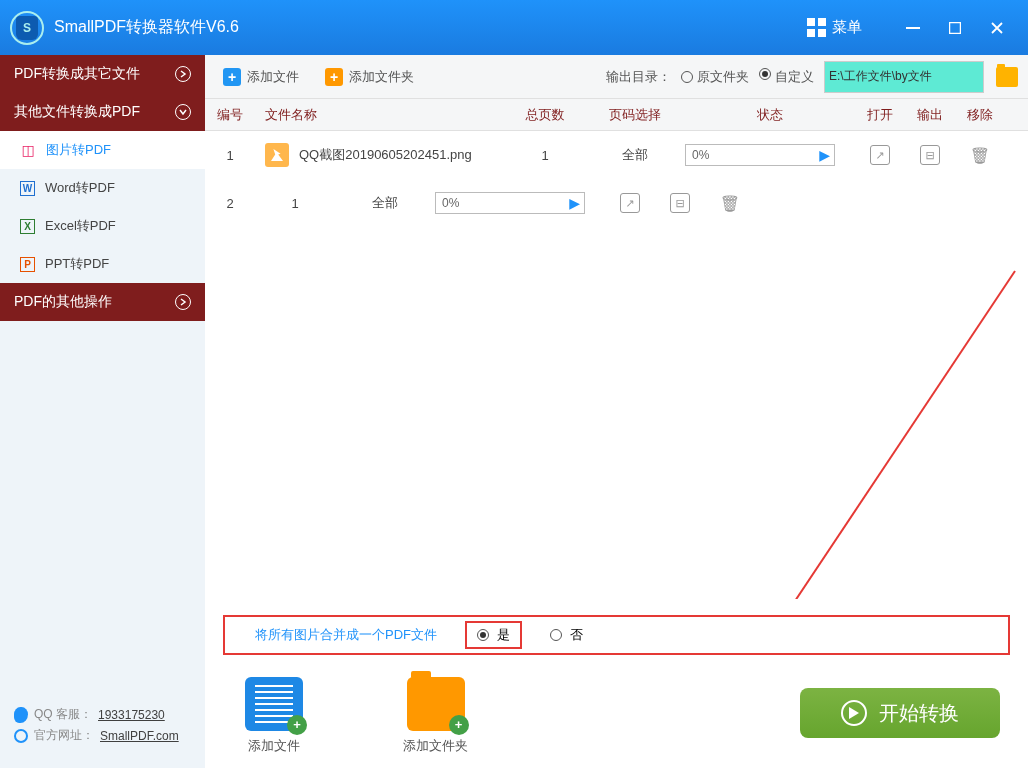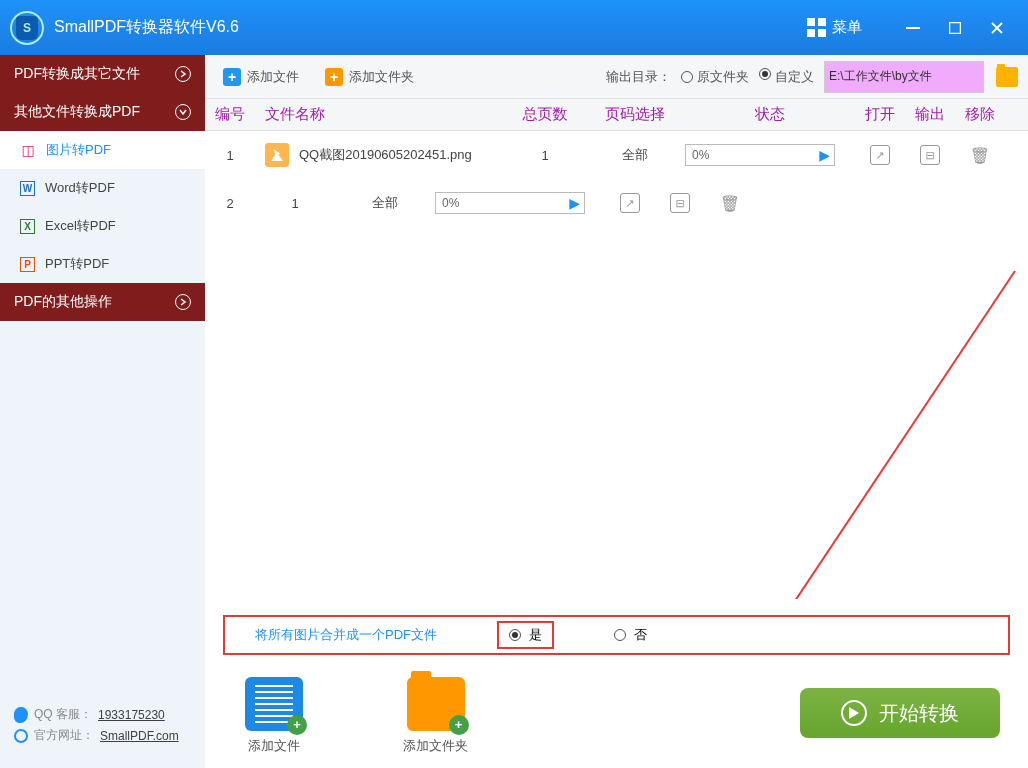--- a/index.html
+++ b/index.html
@@ -25,32 +25,32 @@
 .qq-dot{ width:14px;height:16px;background:#1f92fa;border-radius:50% 50% 60% 40%; }
 .ie-dot{ width:14px;height:14px;border:2px solid #1f92fa;border-radius:50%; position:relative;}
 .main { position:absolute; left:205px; right:0; top:55px; bottom:0; display:flex; flex-direction:column; }
 .toolbar { height:44px; background:#f5f6f7; border-bottom:1px solid #e0e0e0; display:flex; align-items:center; padding:0 10px; font-size:13px; color:#555; gap:10px; }
 .btn-add { display:flex; align-items:center; gap:6px; padding:4px 8px; cursor:pointer; }
 .plus-box { width:18px; height:18px; border-radius:3px; display:flex; align-items:center; justify-content:center; color:#fff; font-weight:bold; font-size:14px; }
 .plus-blue { background:#2196f3; }
 .plus-orange { background:#ff9800; }
 .radio { width:12px; height:12px; border:1.5px solid #555; border-radius:50%; display:inline-flex; align-items:center; justify-content:center; margin-right:4px; }
 .radio.on::after { content:""; width:6px; height:6px; background:#333; border-radius:50%; }
-.outpath { width:160px; height:32px; border:1px solid #ccc; background:#f0abfc; font-size:12px; padding:0 4px; color:#333; display:flex; align-items:center; }
+.outpath { width:160px; height:32px; border:1px solid #ccc; background:#5eead4; font-size:12px; padding:0 4px; color:#333; display:flex; align-items:center; }
 .folder-ic { width:22px; height:20px; background:#ffb300; border-radius:2px; margin-left:2px; cursor:pointer; position:relative;}
 .folder-ic::before{content:"";position:absolute;top:-3px;left:1px;width:8px;height:4px;background:#ffb300;border-radius:1px;}
-.table-head { height:32px; background:#f5f6f7; border-bottom:1px solid #e0e0e0; display:flex; align-items:center; font-size:15px; color:#a21caf; }
+.table-head { height:32px; background:#f5f6f7; border-bottom:1px solid #e0e0e0; display:flex; align-items:center; font-size:13px; color:#7f1d1d; }
 .col-idx{width:50px;text-align:center;} .col-name{width:250px;padding-left:10px;} .col-pages{width:80px;text-align:center;} .col-sel{width:100px;text-align:center;} .col-state{width:170px;text-align:center;} .col-open,.col-out,.col-del{width:50px;text-align:center;}
 .file-row { height:48px; display:flex; align-items:center; font-size:13px; color:#444; }
 .file-ic { width:24px; height:24px; background:#ffb74d; border-radius:3px; margin-right:10px; display:flex; align-items:center; justify-content:center; }
 .file-ic::after{content:"";width:12px;height:12px;background:#fff;clip-path:polygon(20% 0,80% 40%,60% 45%,100% 100%,0 100%,35% 45%);}
 .progress { width:150px; height:22px; border:1px solid #bbb; background:#fff; display:flex; align-items:center; position:relative; padding-left:6px; font-size:12px; color:#666;}
 .play-ic { position:absolute; right:4px; color:#1f92fa; font-size:14px;}
 .act-ic { width:20px;height:20px;border:1.5px solid #999;border-radius:3px;display:inline-flex;align-items:center;justify-content:center;color:#999;font-size:11px;cursor:pointer;}
-.opt-bar { margin:16px 18px 8px; height:40px; border:2px solid #e53935; display:flex; align-items:center; padding:0 30px; gap:60px; font-size:13px;}
+.opt-bar { margin:16px 18px 8px; height:40px; border:2px solid #e53935; display:flex; align-items:center; padding:0 30px; gap:28px; font-size:13px;}
 .opt-bar .lbl { color:#1f92fa; }
 .yes-box{ border:2px solid #e53935; padding:3px 10px; display:flex; align-items:center; gap:4px;}
 .bottom-actions { height:105px; display:flex; align-items:center; padding:0 40px; gap:100px; position:relative;}
 .big-btn { display:flex; flex-direction:column; align-items:center; gap:6px; font-size:13px; color:#555; cursor:pointer;}
 .big-ic { width:58px; height:54px; border-radius:6px; position:relative; }
 .ic-addfile{ background:#1e88e5;} .ic-addfile::after{content:"+";position:absolute;bottom:-4px;right:-4px;width:20px;height:20px;background:#43a047;color:#fff;border-radius:50%;display:flex;align-items:center;justify-content:center;font-weight:bold;}
 .ic-addfile::before{content:"";position:absolute;inset:8px 10px;background:repeating-linear-gradient(#fff,#fff 2px,#1e88e5 2px,#1e88e5 6px);}
 .ic-addfolder{ background:#ff9800;} .ic-addfolder::after{content:"+";position:absolute;bottom:-4px;right:-4px;width:20px;height:20px;background:#43a047;color:#fff;border-radius:50%;display:flex;align-items:center;justify-content:center;font-weight:bold;}
 .ic-addfolder::before{content:"";position:absolute;top:-6px;left:4px;width:20px;height:8px;background:#ff9800;border-radius:2px;}
 .ic-clear{ background:radial-gradient(circle at 30% 30%,#8bc34a,#4caf50);border-radius:50%;} 

